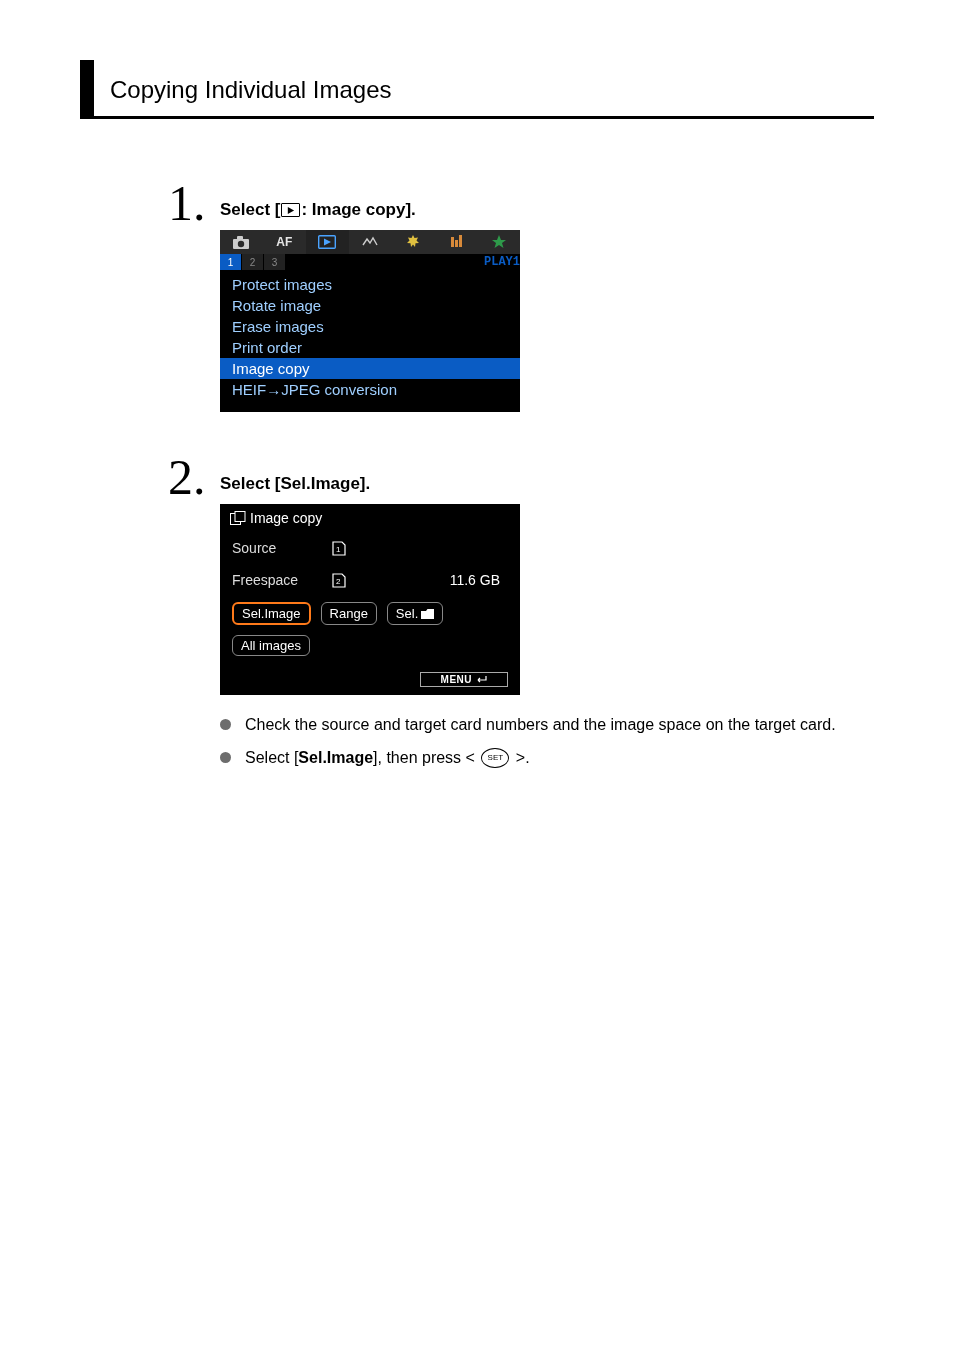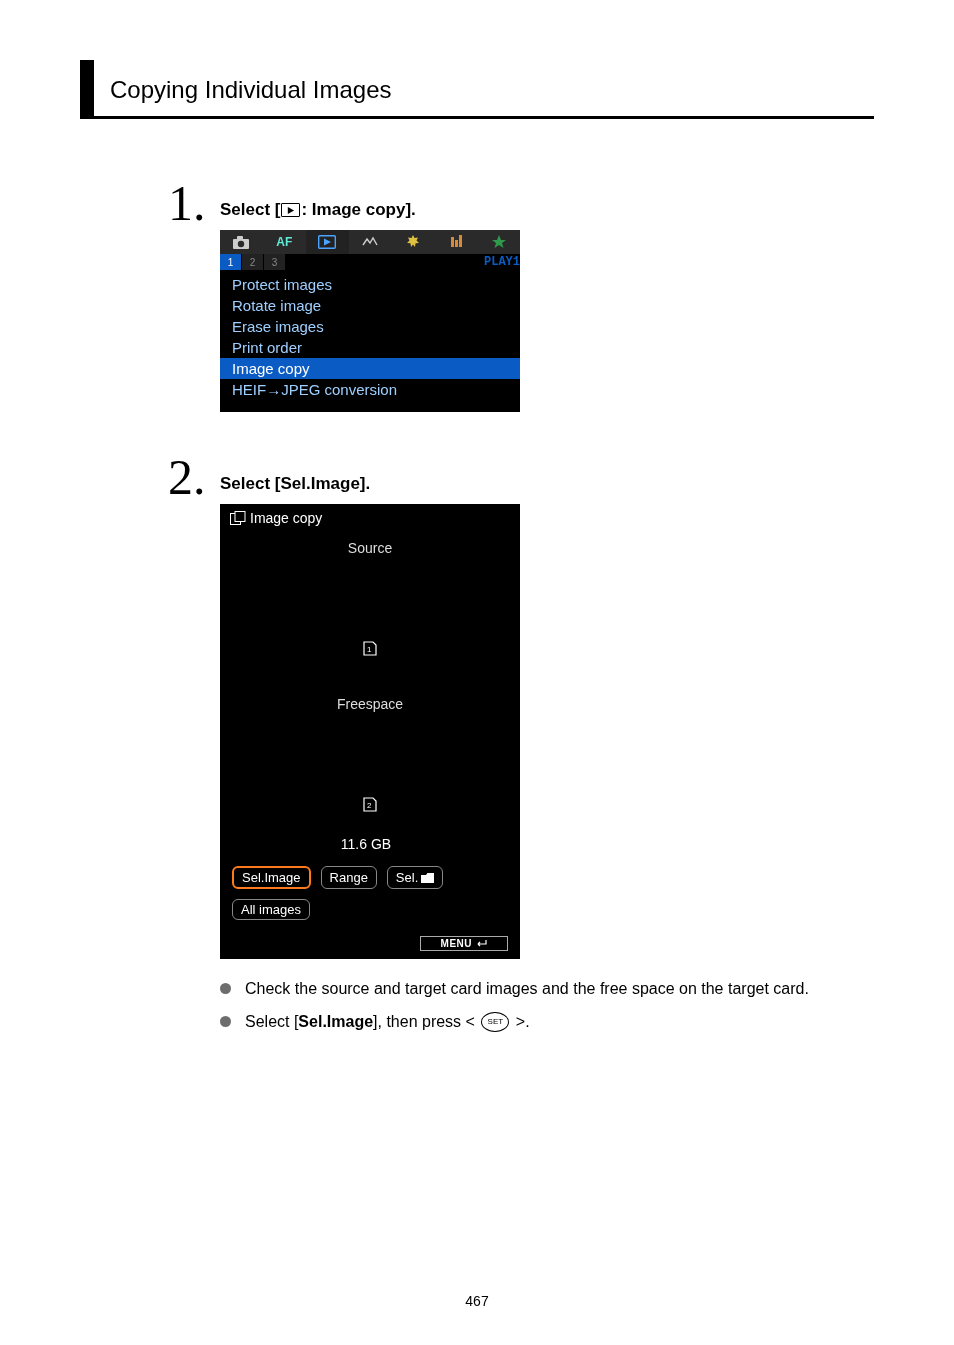--- a/index.html
+++ b/index.html
@@ -28,21 +28,21 @@
   .cam-subtab.active { background: #0a5cc4; color: #fff; }
   .cam-subtabs .spacer { flex: 1; }
   .cam-subtabs .playn { color: #0a5cc4; font-size: 12px; display: flex; align-items: center; font-weight: bold; font-family: Liberation Mono, monospace; }
   .cam-items { padding: 4px 0 12px 0; }
   .cam-item { padding: 2px 12px; color: #9fcfff; font-size: 15px; }
   .cam-item.highlight { background: #0a5cc4; color: #fff; }
 
   
   .cam2 { width: 300px; background: #000; color: #fff; font-size: 13px; margin-top: 8px; }
   .cam2-head { display: flex; align-items: center; padding: 6px 10px; font-size: 14px; gap: 4px; }
-  .cam2-row { display: flex; align-items: center; padding: 8px 12px; font-size: 14px; flex-direction: column; }
+  .cam2-row { display: flex; align-items: center; padding: 8px 12px; font-size: 14px; }
   .cam2-row .lbl { flex: 0 0 100px; color: #ddd; }
   .cam2-row .ic { flex: 0 0 40px; display: flex; justify-content: flex-start; }
   .cam2-row .val { flex: 1; text-align: right; padding-right: 8px; }
   .cam2-btns { display: flex; gap: 10px; padding: 6px 12px; flex-wrap: wrap; }
   .cam2-btn { border: 1px solid #888; border-radius: 6px; padding: 2px 8px; font-size: 13px; display: inline-flex; align-items: center; gap: 3px; }
   .cam2-btn.active { border: 2px solid #ff7a1a; color: #fff; }
   .cam2-foot { display: flex; justify-content: flex-end; padding: 10px 12px 8px 12px; }
   .menu-badge { border: 1px solid #aaa; font-size: 10px; padding: 1px 20px; font-weight: bold; letter-spacing: 0.5px; display: inline-flex; align-items: center; gap: 3px; }
 
   .bullets { margin-top: 18px; }
@@ -79,21 +79,21 @@
         <div class="cam">
           <div class="cam-tabs">
             <div class="cam-tab">
               <svg width="16" height="13" viewBox="0 0 16 13">
                   <rect x="0" y="3" width="16" height="10" rx="1" fill="#ccc"></rect>
                   <rect x="4" y="0" width="6" height="4" rx="1" fill="#ccc"></rect>
                   <circle cx="8" cy="8" r="3.2" fill="#2a2a2a"></circle>
                 </svg>
             </div>
             <div class="cam-tab">
-                <span style="color:#5eead4;font-size:12px;font-weight:bold">AF</span>
+                <span style="color:#e5e5e5;font-size:12px;font-weight:bold">AF</span>
               </div>
             <div class="cam-tab sel">
               <svg width="18" height="14" viewBox="0 0 18 14">
                   <rect x="0.7" y="0.7" width="16.6" height="12.6" rx="1" fill="none" stroke="#4aa3ff" stroke-width="1.4"></rect>
                   <polygon points="6,3.5 13,7 6,10.5" fill="#4aa3ff"></polygon>
                 </svg>
             </div>
             <div class="cam-tab">
               <svg width="16" height="12" viewBox="0 0 16 12">
                   <path d="M1 9 L5 3 L8 7 L11 2 L15 9" stroke="#ccc" stroke-width="1.4" fill="none"></path>
@@ -186,29 +186,28 @@
               <svg width="12" height="9" viewBox="0 0 12 9">
                   <path d="M11 1 L11 5 L3 5 M3 5 L5 3 M3 5 L5 7" stroke="#fff" stroke-width="1.2" fill="none"></path>
                 </svg>
             </span>
           </div>
         </div>
 
         <div class="bullets">
           <div class="bullet">
             <div class="bdot"></div>
-            <div class="btxt">Check the source and target card images and the free space on the target card.</div>
+            <div class="btxt">Check the source and target card numbers and the image space on the target card.</div>
           </div>
           <div class="bullet">
             <div class="bdot"></div>
             <div class="btxt">
               <span>Select [</span><b>Sel.Image</b><span>], then press &lt; </span><span class="set-icon">SET</span><span> &gt;.</span>
             </div>
           </div>
         </div>
 
       </div>
     </div>
 
   </div>
 
-  <div class="page-num">467</div>
 </div>
 
 </body></html>

